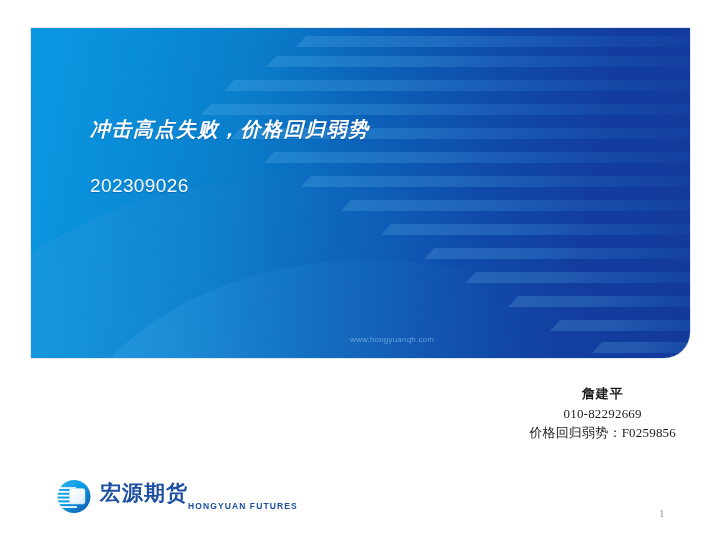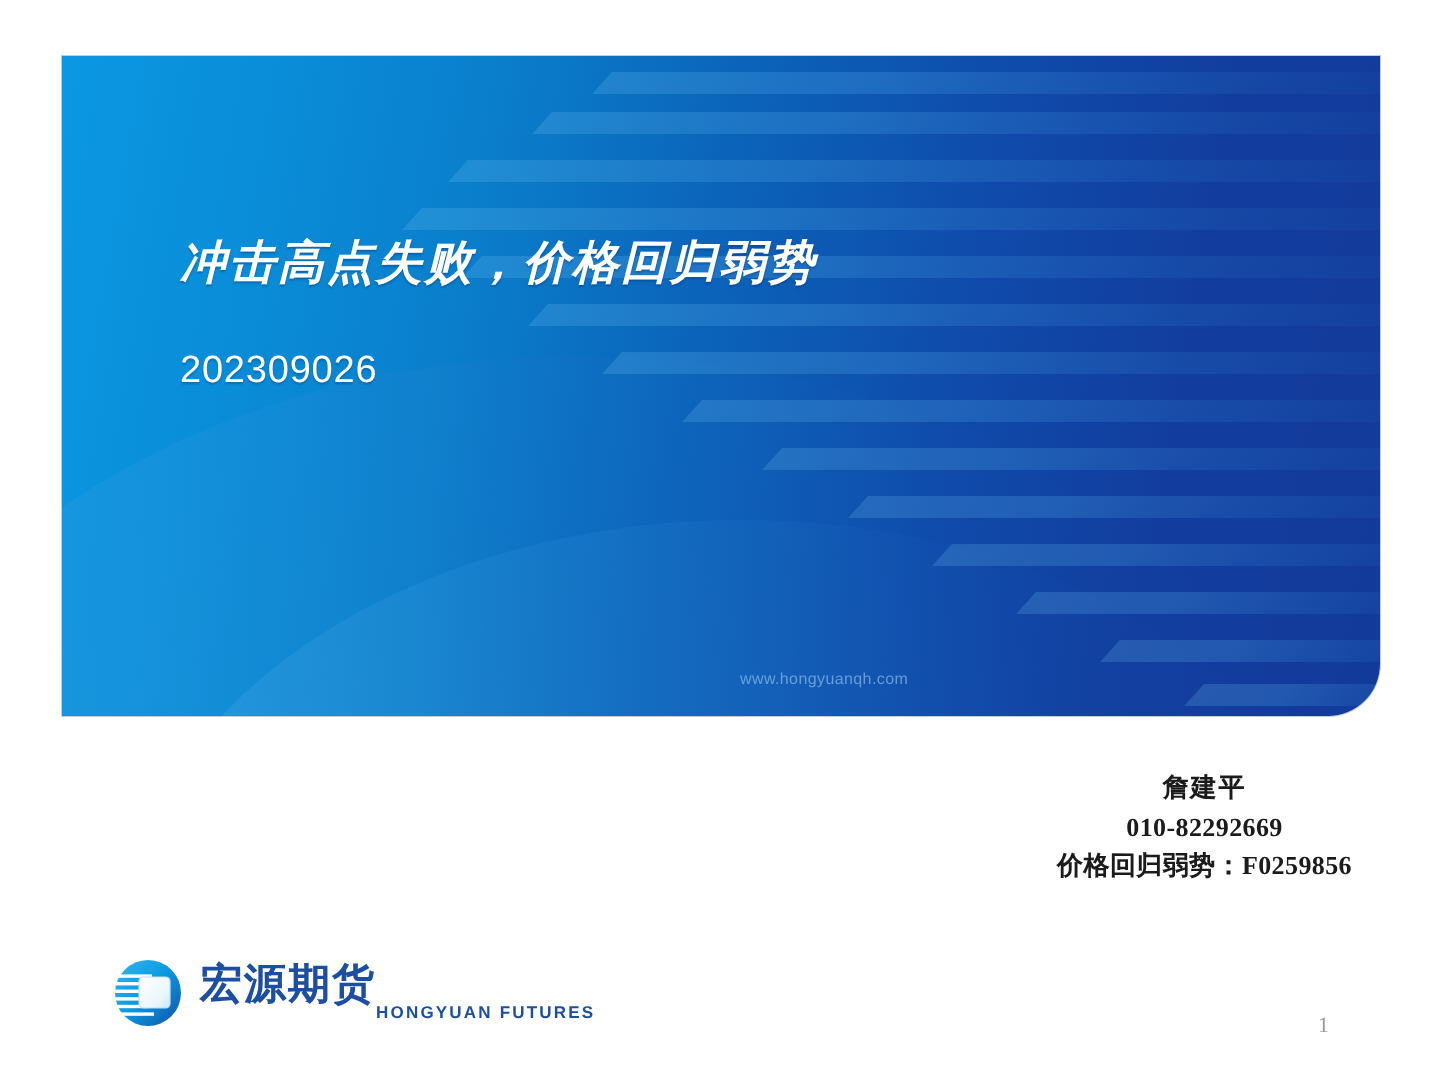--- a/index.html
+++ b/index.html
@@ -104,37 +104,37 @@
   .stripe.s8 { left: 315px; top:172px; width: 368px; transform: skewX(-42deg); }
   .stripe.s9 { left: 355px; top:196px; width: 330px; transform: skewX(-42deg); }
   .stripe.s10{ left: 398px; top:220px; width: 290px; transform: skewX(-42deg); }
   .stripe.s11{ left: 440px; top:244px; width: 250px; transform: skewX(-42deg); }
   .stripe.s12{ left: 482px; top:268px; width: 210px; transform: skewX(-42deg); }
   .stripe.s13{ left: 524px; top:292px; width: 170px; transform: skewX(-42deg); }
   .stripe.s14{ left: 566px; top:314px; width: 130px; transform: skewX(-42deg); }
 
   .watermark {
     position: absolute;
-    left: 339px;
+    left: 319px;
     top: 307px;
     font-family: "Liberation Sans", sans-serif;
     font-size: 8px;
     letter-spacing: 0.2px;
     color: rgba(165,215,248,0.55);
     white-space: nowrap;
     user-select: none;
   }
 
   
   .banner-title {
     position: absolute;
     left: 59px;
     top: 88px;
     font-family: "Liberation Serif", serif;
-    font-size: 23px;
+    font-size: 20px;
     font-weight: bold;
     font-style: italic;
     letter-spacing: 1.5px;
     color: #ffffff;
     white-space: nowrap;
     text-shadow: 0 1px 1px rgba(0,40,110,0.35);
   }
   .banner-date {
     position: absolute;
     left: 59px;
@@ -155,21 +155,20 @@
     top: 384px;
     text-align: center;
     font-family: "Liberation Serif", serif;
     color: #1b1b1b;
     line-height: 19.5px;
   }
   #contact .line {
     font-size: 13px;
     white-space: nowrap;
     letter-spacing: 0.2px;
-    font-weight: bold;
   }
   #contact .line.name {
     font-weight: bold;
     letter-spacing: 1px;
   }
 
   
   #logo {
     position: absolute;
     left: 54px;

